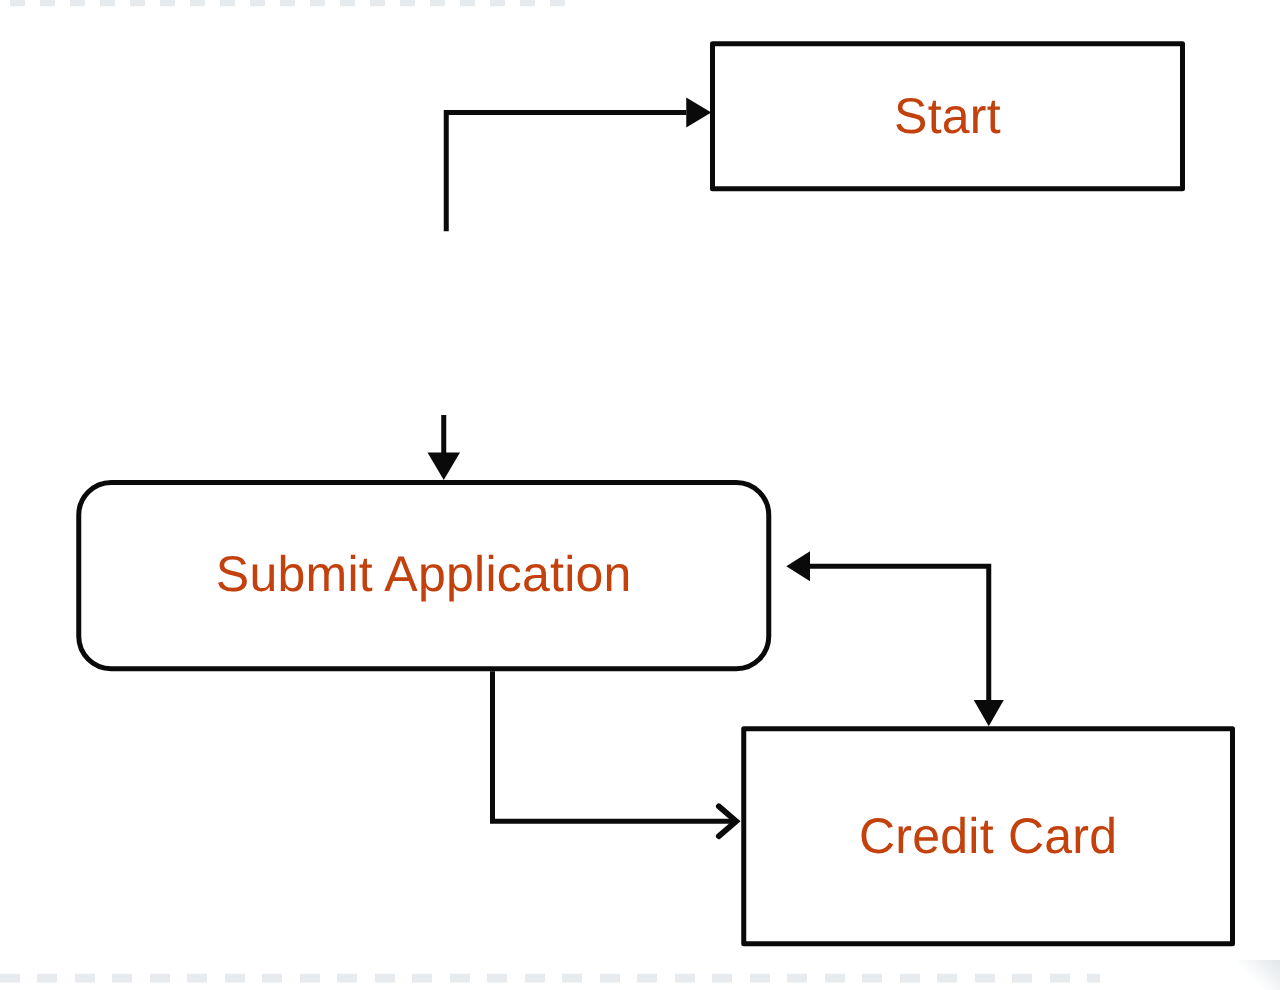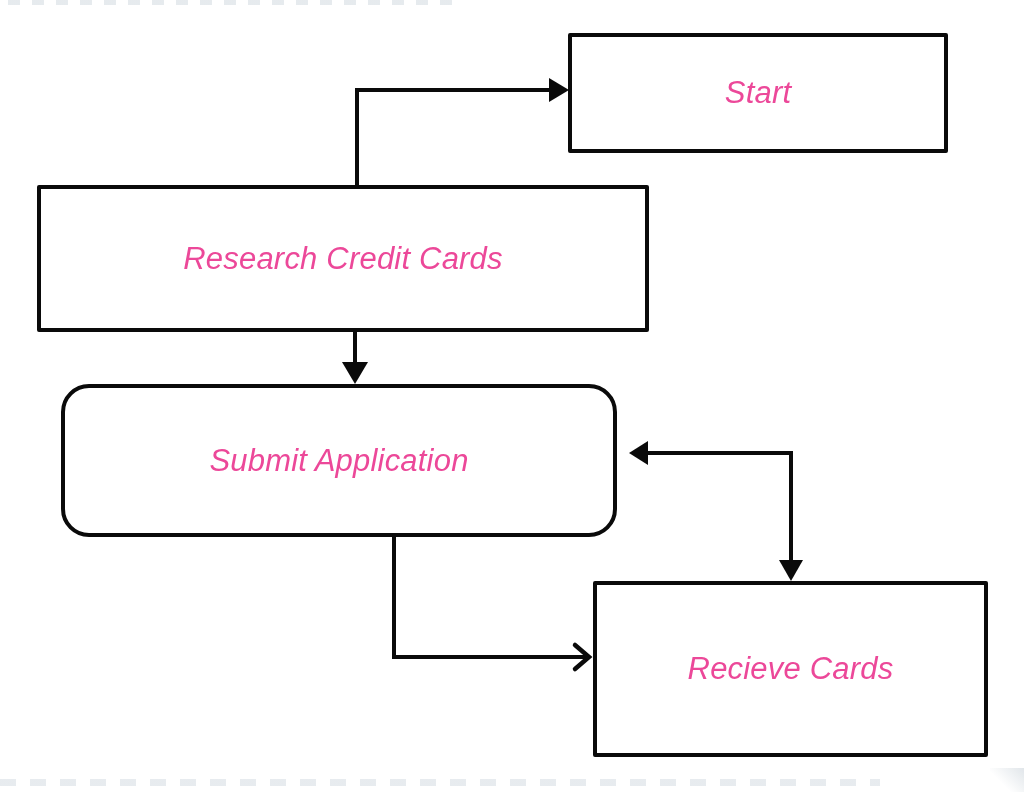--- a/index.html
+++ b/index.html
@@ -38,25 +38,24 @@
     box-sizing: border-box;
     border: 4px solid #0a0a0a;
     border-radius: 2px;
     background: #ffffff;
     display: flex;
     align-items: center;
     justify-content: center;
     z-index: 1;
   }
   .node span {
-    font-size: 31px;
-    color: #ec4899;
+    font-size: 40px;
+    color: #c2410c;
     letter-spacing: 0.2px;
     white-space: nowrap;
-    font-style: italic;
   }
   .node-start    { left: 568px; top: 33px;  width: 380px; height: 120px; }
   .node-research { left: 37px;  top: 185px; width: 612px; height: 147px; }
   .node-submit   { left: 61px;  top: 384px; width: 556px; height: 153px; border-radius: 28px; }
   .node-recieve  { left: 593px; top: 581px; width: 395px; height: 176px; }
   
   .edge-artifact {
     position: absolute;
     pointer-events: none;
     z-index: 0;
@@ -102,29 +101,26 @@
     <g>
       <path class="cline" d="M394 537 V657 H586"></path>
       <polyline class="copen" points="575,645 589,657 575,669"></polyline>
     </g>
   </svg>
 
   <div class="node node-start">
     <span>Start</span>
   </div>
 
-  <div class="node node-research">
-    <span>Research Credit Cards</span>
-  </div>
 
   <div class="node node-submit">
     <span>Submit Application</span>
   </div>
 
   <div class="node node-recieve">
-    <span>Recieve Cards</span>
+    <span>Credit Card</span>
   </div>
 
   <div class="edge-artifact artifact-top"></div>
   <div class="edge-artifact artifact-bottom"></div>
   <div class="edge-artifact artifact-corner"></div>
 
 </div>
 
 </body></html>

